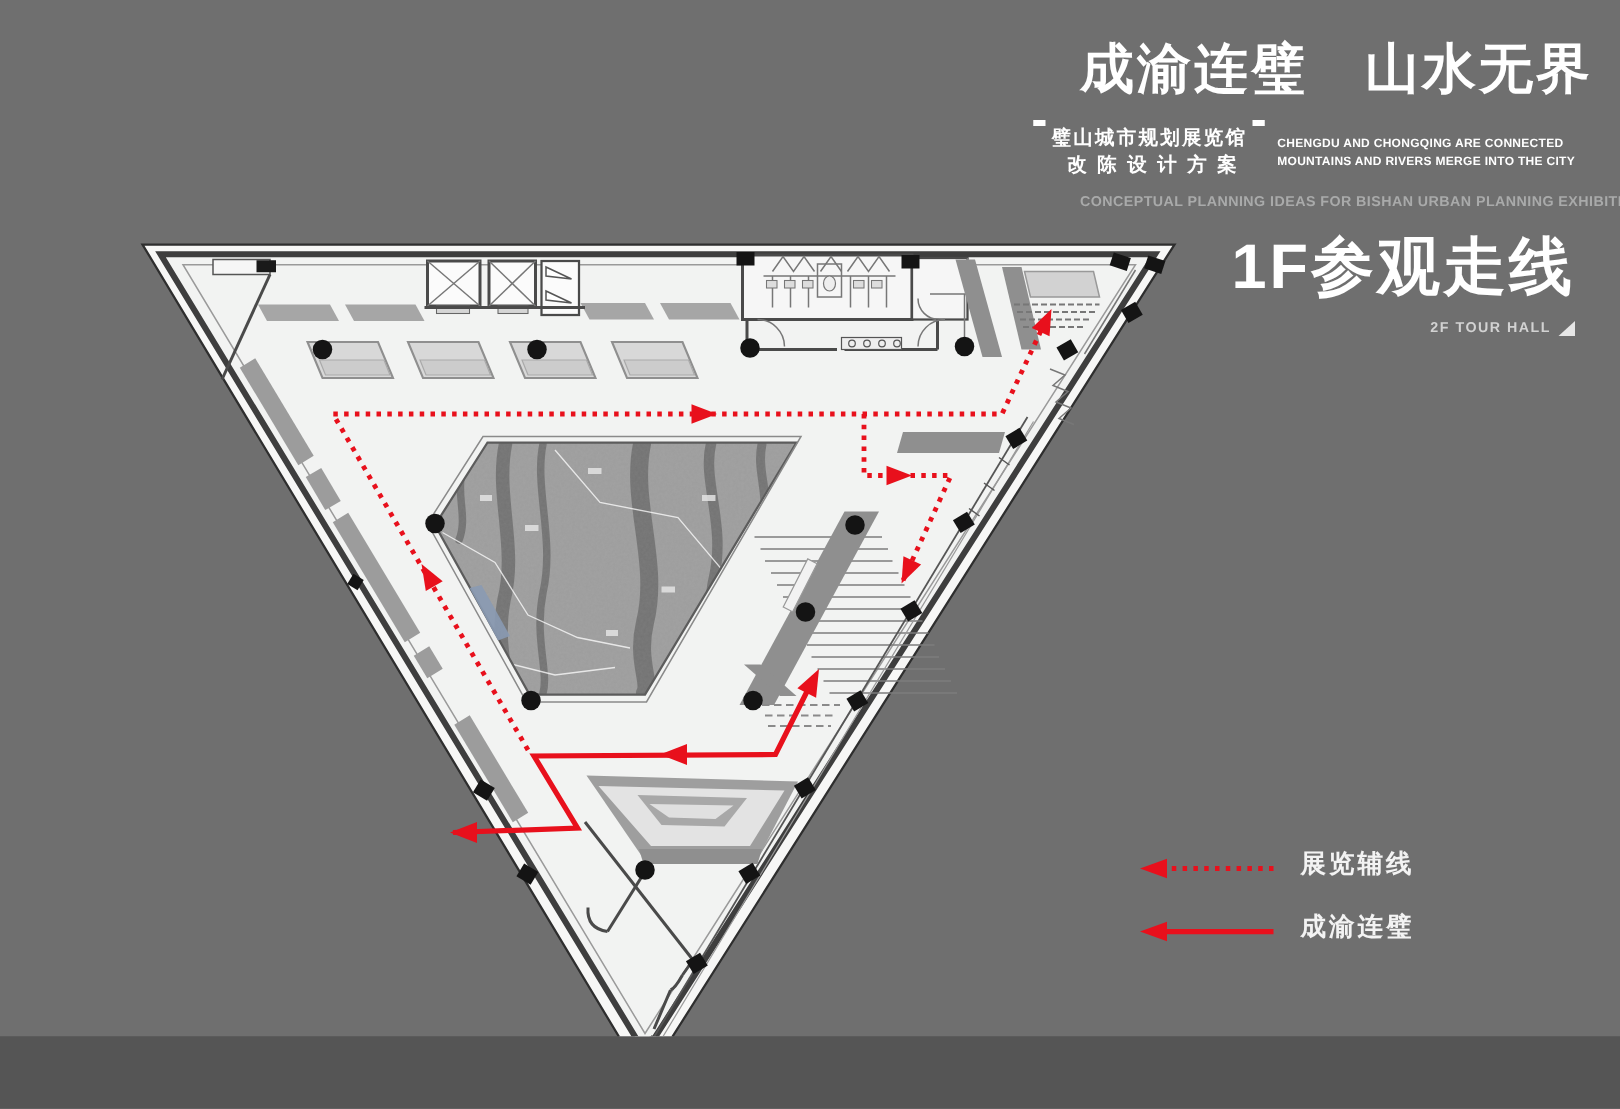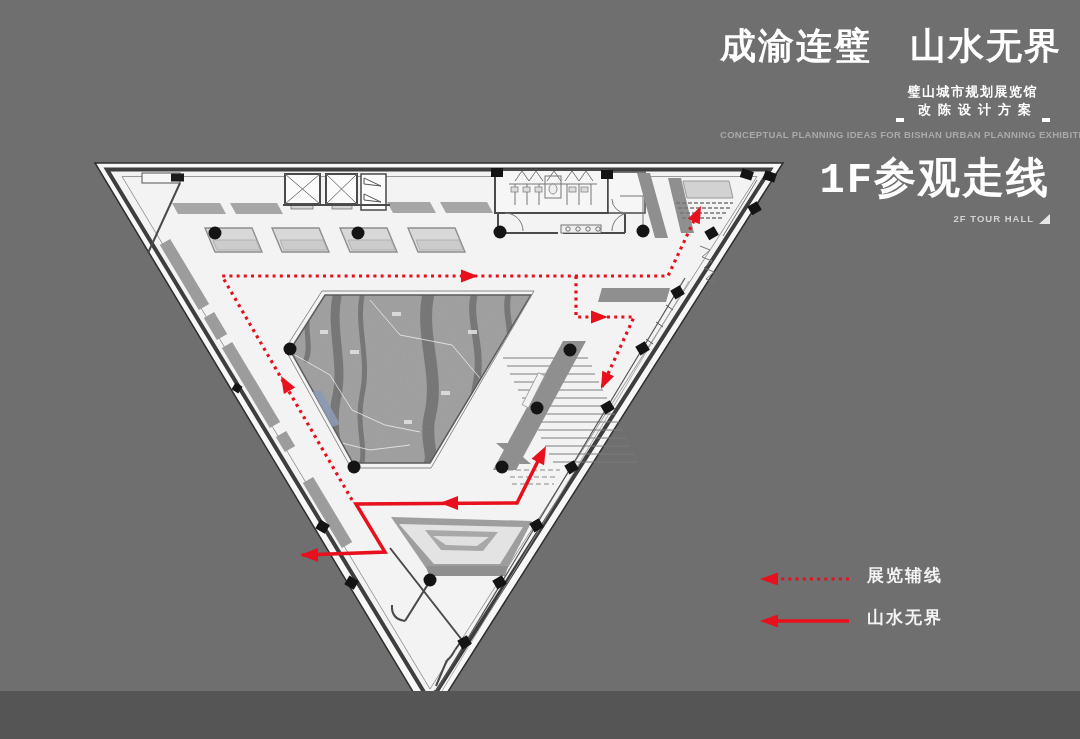--- a/index.html
+++ b/index.html
@@ -11,36 +11,36 @@
   html,body{margin:0;padding:0;background:#555;}
   .canvas{position:relative;width:1080px;height:691px;background:var(--bg);
     overflow:hidden;font-family:"Liberation Sans","DejaVu Sans",sans-serif;}
   .plan-svg{position:absolute;left:0;top:0;}
 
   
   .header{position:absolute;top:22px;right:30px;width:330px;text-align:right;color:var(--white);}
   .main-title{font-family:"Liberation Serif","DejaVu Serif",serif;font-weight:bold;
     font-size:36px;letter-spacing:2px;white-space:nowrap;}
   .sub-block{display:flex;justify-content:flex-end;align-items:stretch;gap:8px;margin-top:9px;}
-  .bracket-group{display:flex;align-items:flex-end;padding-left:30px;}
+  .bracket-group{display:flex;align-items:flex-start;padding-left:30px;}
   .br{width:6px;}
   .br-l{border-left:2px solid var(--white);border-top:2px solid var(--white);border-bottom:2px solid var(--white);}
   .br-r{border-right:2px solid var(--white);border-top:2px solid var(--white);border-bottom:2px solid var(--white);}
   .cn-lines{padding:3px 4px;display:flex;flex-direction:column;justify-content:space-between;}
   .cn-lines div{font-size:13px;font-weight:bold;white-space:nowrap;}
   .cn-l1{letter-spacing:1.5px;}
   .cn-l2{letter-spacing:7px;}
   .en-lines{display:flex;flex-direction:column;justify-content:center;gap:3px;text-align:left;}
   .en-lines div{font-size:8px;font-weight:bold;letter-spacing:0.2px;white-space:nowrap;}
   .header-subtitle{margin-top:7px;font-size:9.5px;font-weight:bold;color:var(--dim);
     letter-spacing:0.3px;white-space:nowrap;}
 
   
   .section{position:absolute;top:150px;right:30px;text-align:right;color:var(--white);}
-  .sec-title{font-family:Liberation Mono, monospace;font-weight:bold;
+  .sec-title{font-family:Liberation Sans, sans-serif;font-weight:bold;
     font-size:42px;letter-spacing:2px;white-space:nowrap;}
   .sec-sub{margin-top:7px;display:flex;justify-content:flex-end;align-items:flex-end;gap:5px;
     font-size:9.5px;font-weight:bold;color:#d2d2d2;letter-spacing:1px;}
   .tri-corner{width:0;height:0;border-left:11px solid transparent;border-bottom:10px solid #e6e6e6;}
 
   
   .legend{position:absolute;left:757px;top:564px;display:flex;flex-direction:column;gap:19px;}
   .legend-row{display:flex;align-items:flex-end;gap:15px;}
   .legend-label{font-size:17px;color:#f3f3f3;letter-spacing:2px;font-weight:bold;}
 
@@ -306,20 +306,24 @@
     <div class="main-title">成渝连璧　山水无界</div>
     <div class="sub-block">
       <div class="bracket-group">
         <div class="br br-l"></div>
         <div class="cn-lines">
           <div class="cn-l1">璧山城市规划展览馆</div>
           <div class="cn-l2">改陈设计方案</div>
         </div>
         <div class="br br-r"></div>
       </div>
+      <div class="en-lines">
+        <div>CHENGDU AND CHONGQING ARE CONNECTED</div>
+        <div>MOUNTAINS AND RIVERS MERGE INTO THE CITY</div>
+      </div>
     </div>
     <div class="header-subtitle">CONCEPTUAL PLANNING IDEAS FOR BISHAN URBAN PLANNING EXHIBITION HALL</div>
   </div>
 
   <div class="section">
     <div class="sec-title">1F参观走线</div>
     <div class="sec-sub">
       <span>2F TOUR HALL</span>
       <span class="tri-corner"></span>
     </div>
@@ -331,17 +335,17 @@
         <line x1="92" y1="8" x2="20" y2="8" class="route-dotted"></line>
         <polygon points="3,8 21,1.5 21,14.5" class="route-arrow"></polygon>
       </svg>
       <span class="legend-label">展览辅线</span>
     </div>
     <div class="legend-row">
       <svg width="95" height="16" viewBox="0 0 95 16">
         <line x1="92" y1="8" x2="20" y2="8" class="route-solid"></line>
         <polygon points="3,8 21,1.5 21,14.5" class="route-arrow"></polygon>
       </svg>
-      <span class="legend-label">山水无界</span>
+      <span class="legend-label">成渝连璧</span>
     </div>
   </div>
 
 </div>
 
 </body></html>

